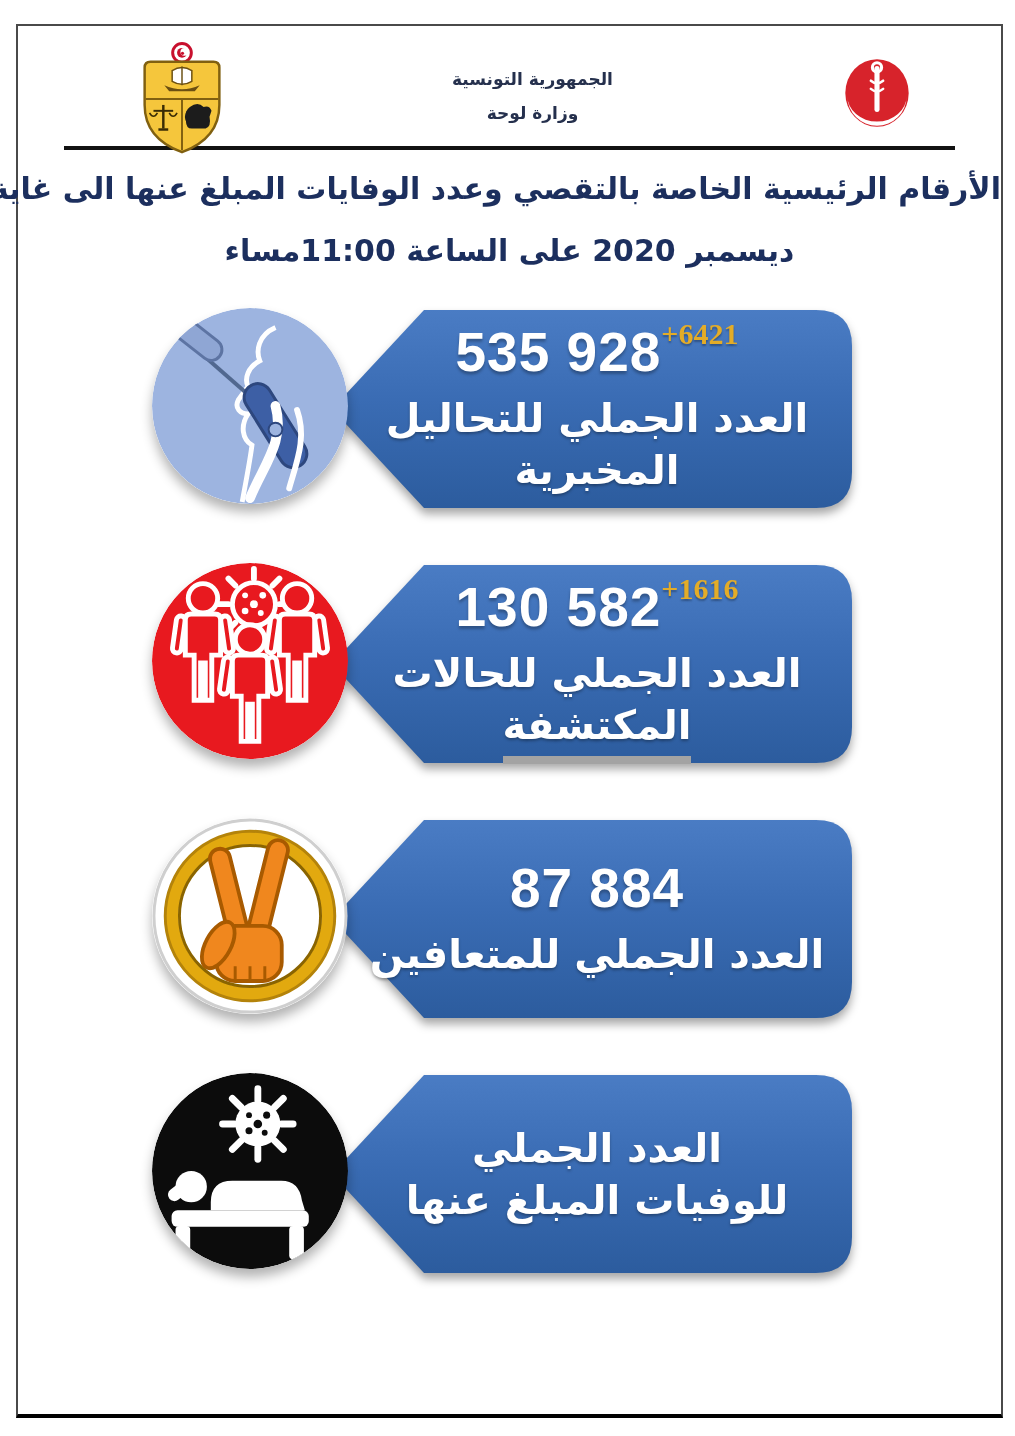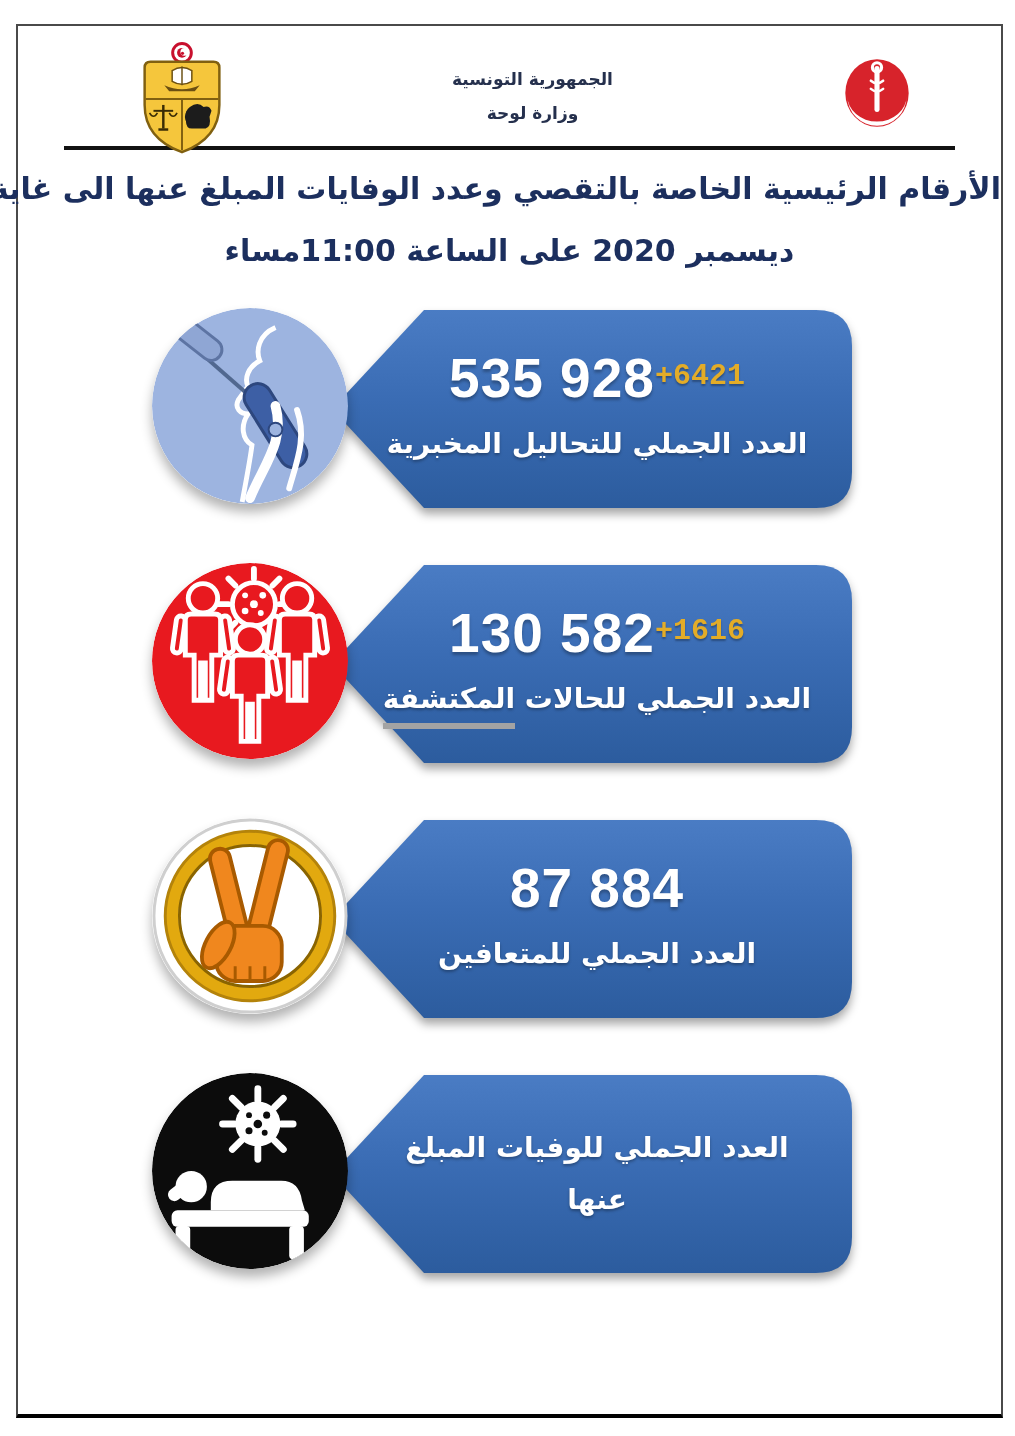--- a/index.html
+++ b/index.html
@@ -27,31 +27,31 @@
   
   .cards{margin:26px 0 0 134px;}
   .card{position:relative;height:200px;margin-bottom:55px;width:740px;}
   .banner-svg{position:absolute;left:180px;top:2px;
               filter:drop-shadow(0 6px 5px rgba(0,0,0,0.35));}
   .banner-content{
     position:absolute;left:200px;top:2px;width:490px;height:198px;
     display:flex;flex-direction:column;align-items:center;justify-content:center;
     gap:10px;z-index:3;
   }
-  .numrow{display:flex;direction:ltr;align-items:center;}
+  .numrow{display:flex;direction:ltr;align-items:flex-start;}
   .num{font-size:55px;font-weight:bold;color:#ffffff;line-height:60px;
        letter-spacing:1px;text-shadow:0 3px 3px rgba(0,0,0,0.28);
        font-family:"Liberation Sans","DejaVu Sans",sans-serif;}
   .inc{font-size:30px;font-weight:bold;color:#E3AC28;line-height:32px;
        margin-top:-4px;text-shadow:0 2px 2px rgba(0,0,0,0.3);
-       font-family:Liberation Mono, monospace;}
-  .label{font-size:28px;font-weight:bold;color:#ffffff;text-align:center;
+       font-family:Liberation Serif, serif;}
+  .label{font-size:40px;font-weight:bold;color:#ffffff;text-align:center;
          line-height:52px;text-shadow:0 2px 3px rgba(0,0,0,0.3);}
   .card-deaths .label{max-width:400px;}
-  .u{border-bottom:6px solid #a3a3a3;padding-bottom:8px;}
+  .u{border-bottom:8px solid #a3a3a3;padding-bottom:8px;}
   .circle{position:absolute;left:0;top:0;width:196px;height:196px;
           border-radius:50%;box-shadow:0 8px 12px rgba(0,0,0,0.3);z-index:2;}
 </style>
 </head>
 <body>
 
 <svg width="0" height="0" style="position:absolute" aria-hidden="true">
   <defs>
     <linearGradient id="bannerGrad" x1="0" y1="0" x2="0" y2="1">
       <stop offset="0" stop-color="#4a7cc4"></stop>

